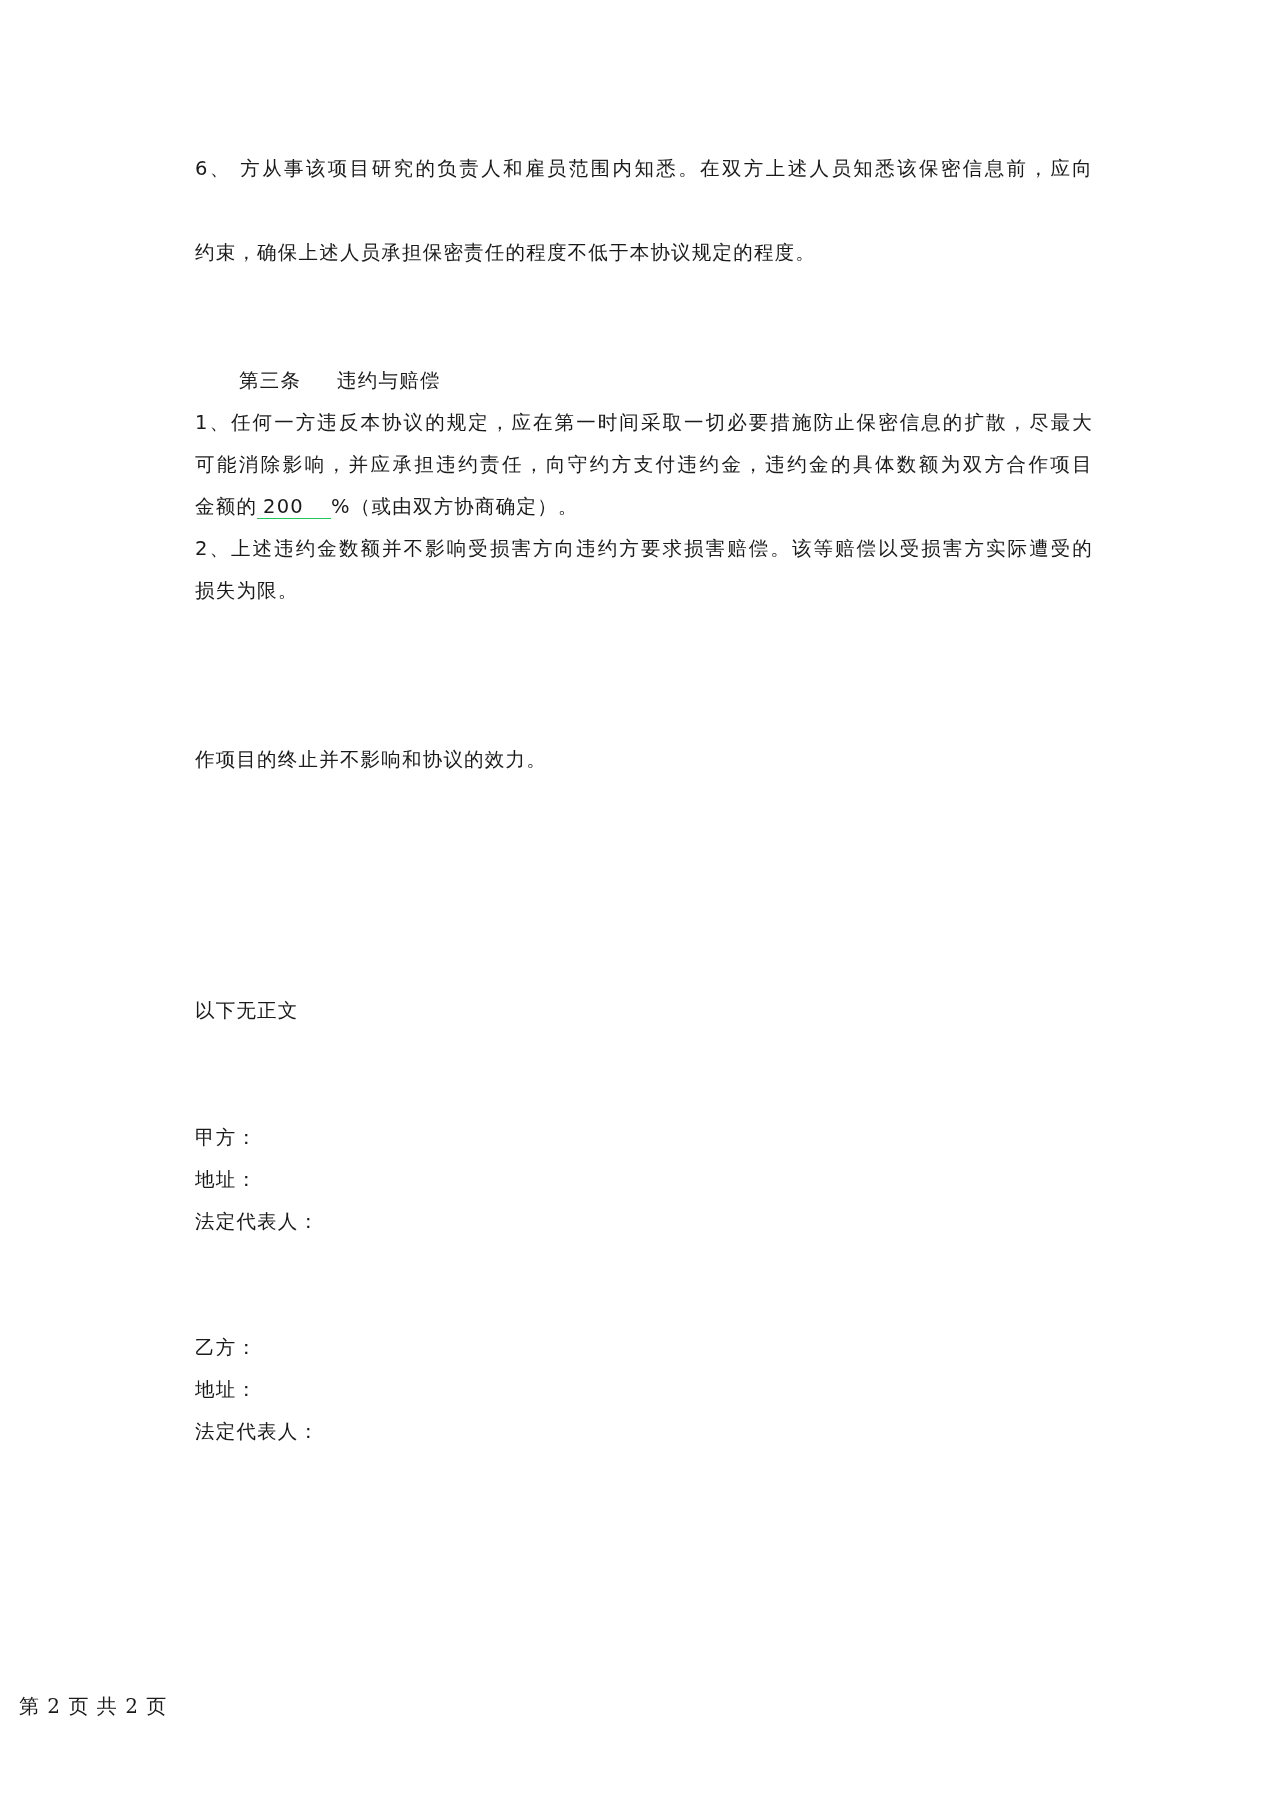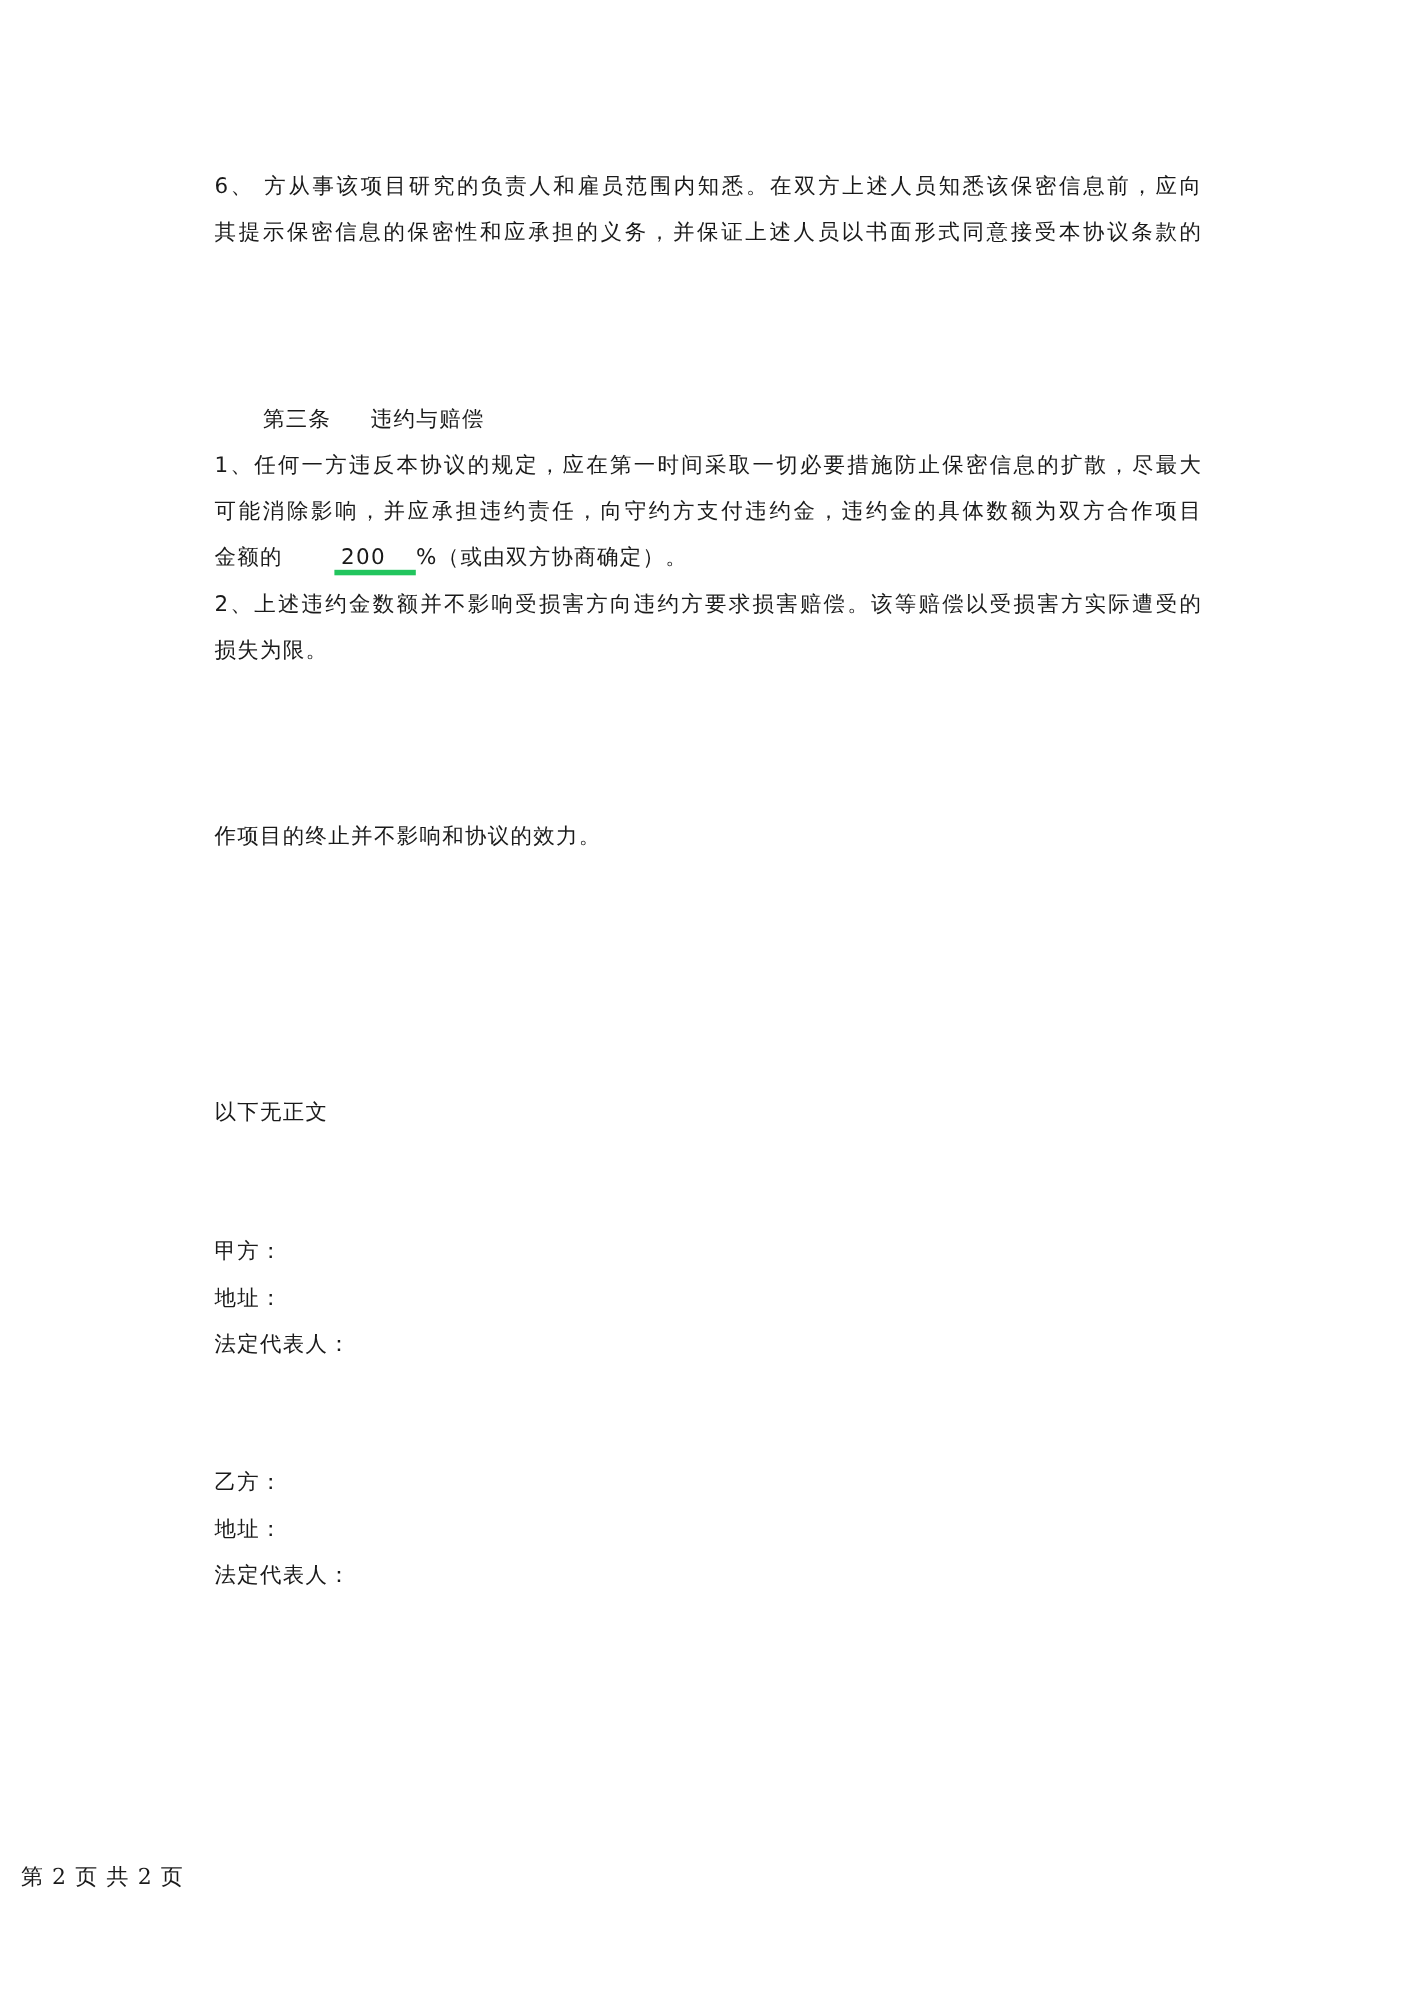--- a/index.html
+++ b/index.html
@@ -3,31 +3,31 @@
 <meta charset="utf-8">
 <style>
   html, body { margin: 0; padding: 0; background: #ffffff; }
   body { width: 1280px; height: 1810px; position: relative; overflow: hidden;
          font-family: "DejaVu Sans", "Liberation Sans", sans-serif; color: #1a1a1a; }
   .page { position: absolute; left: 0; top: 0; width: 1280px; height: 1810px; }
   .line { position: absolute; left: 195px; font-size: 19.5px; line-height: 28px;
           white-space: nowrap; letter-spacing: 1.2px; }
   .justify { width: 898px; white-space: normal; text-align: justify; text-align-last: justify; }
   .gap { display: inline-block; width: 36px; }
-  .blank { display: inline-block; min-width: 68px; border-bottom: 5px solid #22c55e; text-align: left; padding-left: 6px; line-height: 22px; margin-left: 47px; }
+  .blank { display: inline-block; min-width: 68px; border-bottom: 1px solid #22c55e; text-align: left; padding-left: 6px; line-height: 22px; }
   .footer { position: absolute; left: 0; width: 1280px; top: 1693px; text-align: left;
             font-size: 20px; letter-spacing: 1px; font-family: "DejaVu Serif", "Liberation Serif", serif; padding-left: 19px; }
 </style>
 </head>
 <body>
 
 <div class="page">
 
   <div class="line justify" style="top:155px;">6、  方从事该项目研究的负责人和雇员范围内知悉。在双方上述人员知悉该保密信息前，应向</div>
-  <div class="line justify" style="top:197px;">其提示保密信息的保密性和应承担的义务，并保证上述人员以书面形式同意接受本协议条款的</div>
+  <div class="line" style="top:239px;">约束，确保上述人员承担保密责任的程度不低于本协议规定的程度。</div>
 
   <div class="line" style="top:367px;margin-left:44px;">
     <span>第三条</span><span class="gap"></span><span>违约与赔偿</span>
   </div>
   <div class="line justify" style="top:409px;">1、任何一方违反本协议的规定，应在第一时间采取一切必要措施防止保密信息的扩散，尽最大</div>
   <div class="line justify" style="top:451px;">可能消除影响，并应承担违约责任，向守约方支付违约金，违约金的具体数额为双方合作项目</div>
   <div class="line" style="top:493px;">
     <span>金额的</span><span class="blank">200</span><span>%（或由双方协商确定）。</span>
   </div>
   <div class="line justify" style="top:535px;">2、上述违约金数额并不影响受损害方向违约方要求损害赔偿。该等赔偿以受损害方实际遭受的</div>

